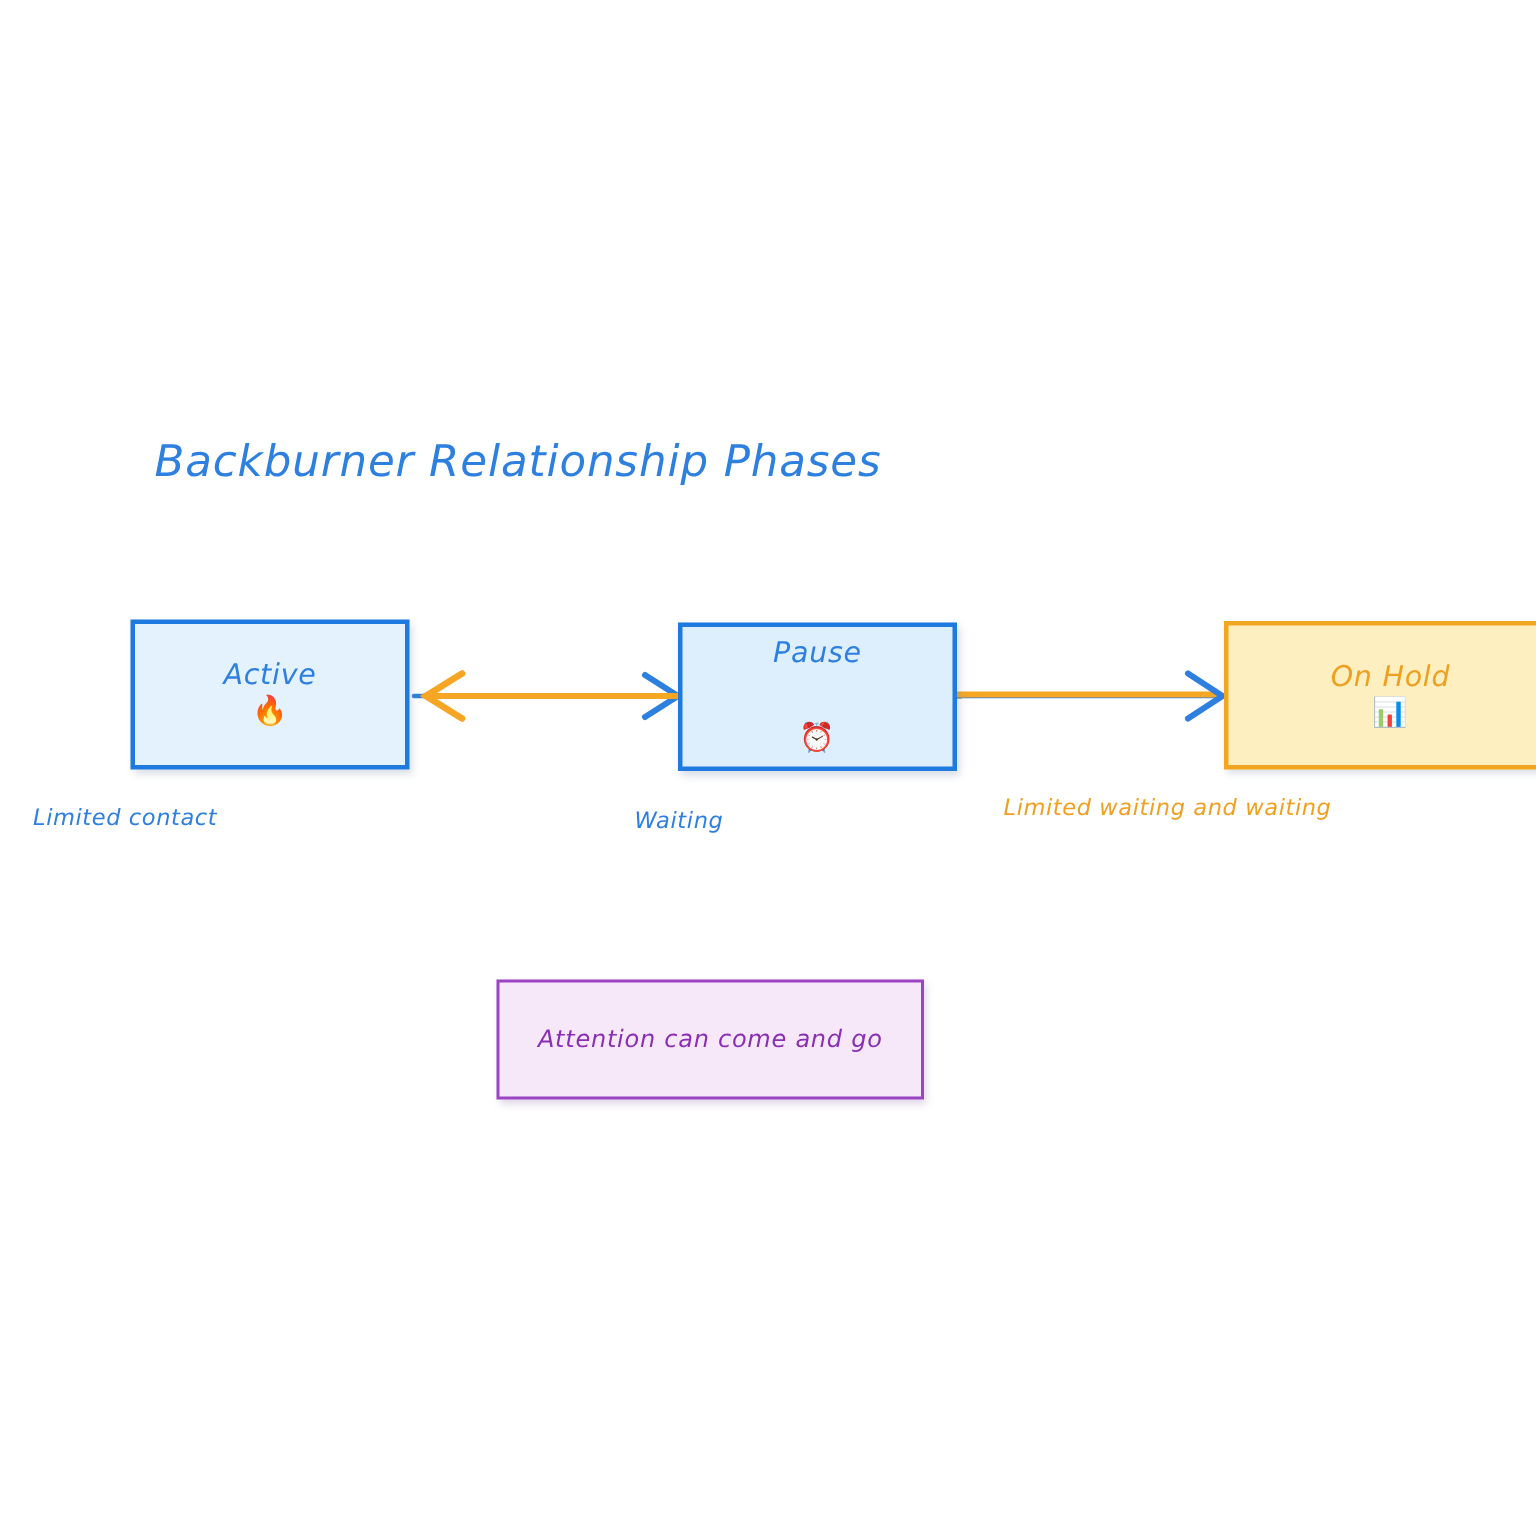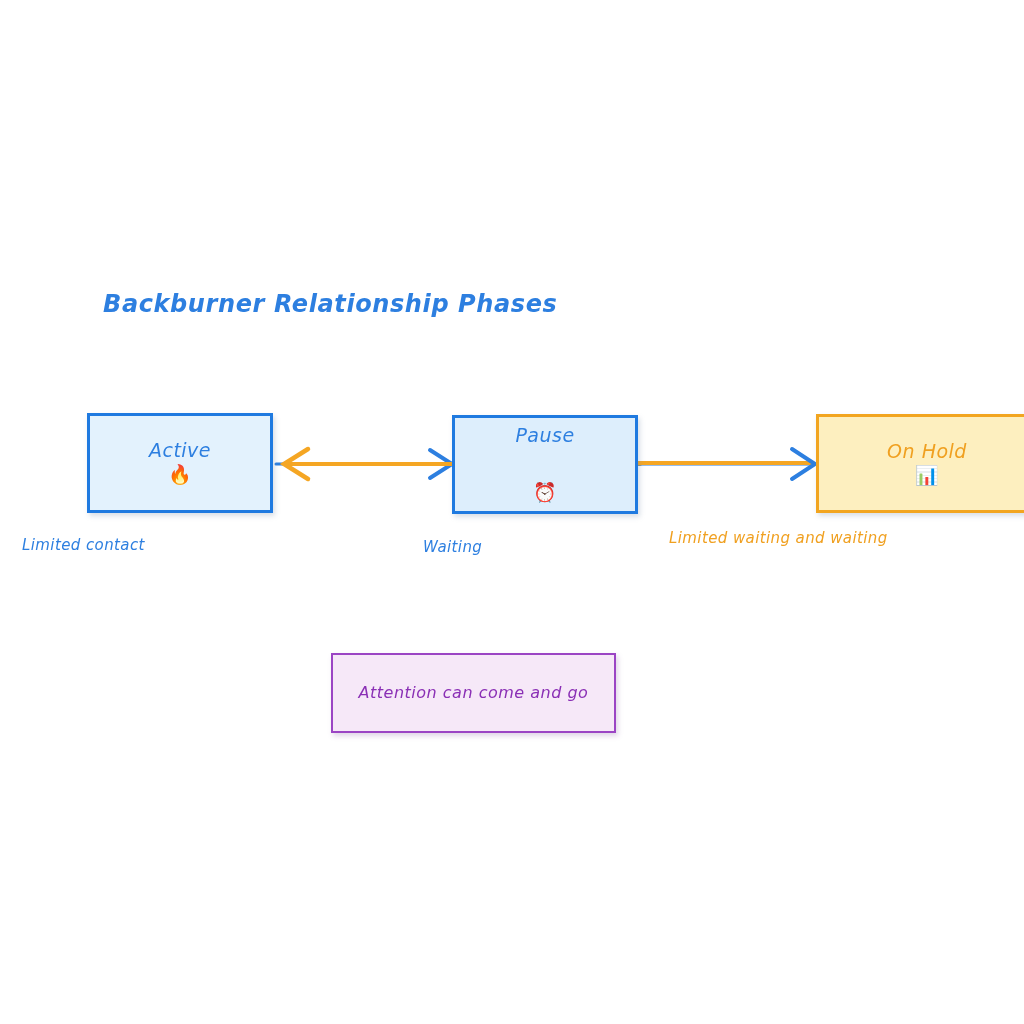--- a/index.html
+++ b/index.html
@@ -22,23 +22,23 @@
     width: 1024px;
     height: 1024px;
   }
 
   
   #diagram-title {
     position: absolute;
     left: 103px;
     top: 290px;
     font-family: "DejaVu Sans", sans-serif;
-    font-size: 24px;
+    font-size: 29px;
     font-style: italic;
-    font-weight: 700;
+    font-weight: 400;
     letter-spacing: 0.6px;
     color: #2d7fe0;
     white-space: nowrap;
   }
 
   
   .node {
     position: absolute;
     box-sizing: border-box;
     border-style: solid;

